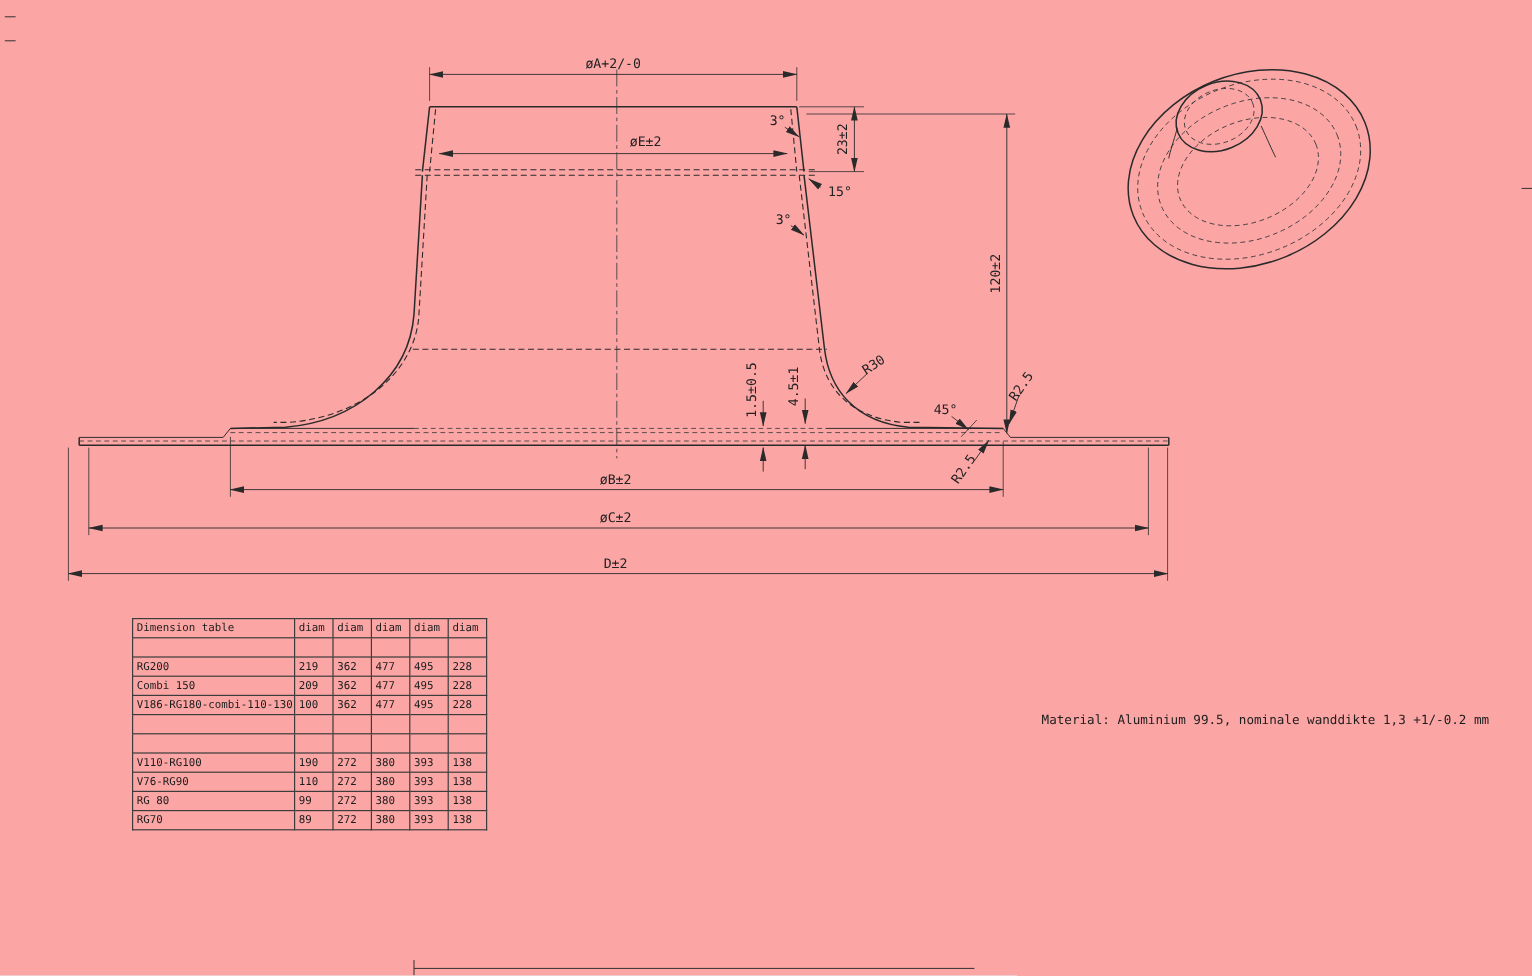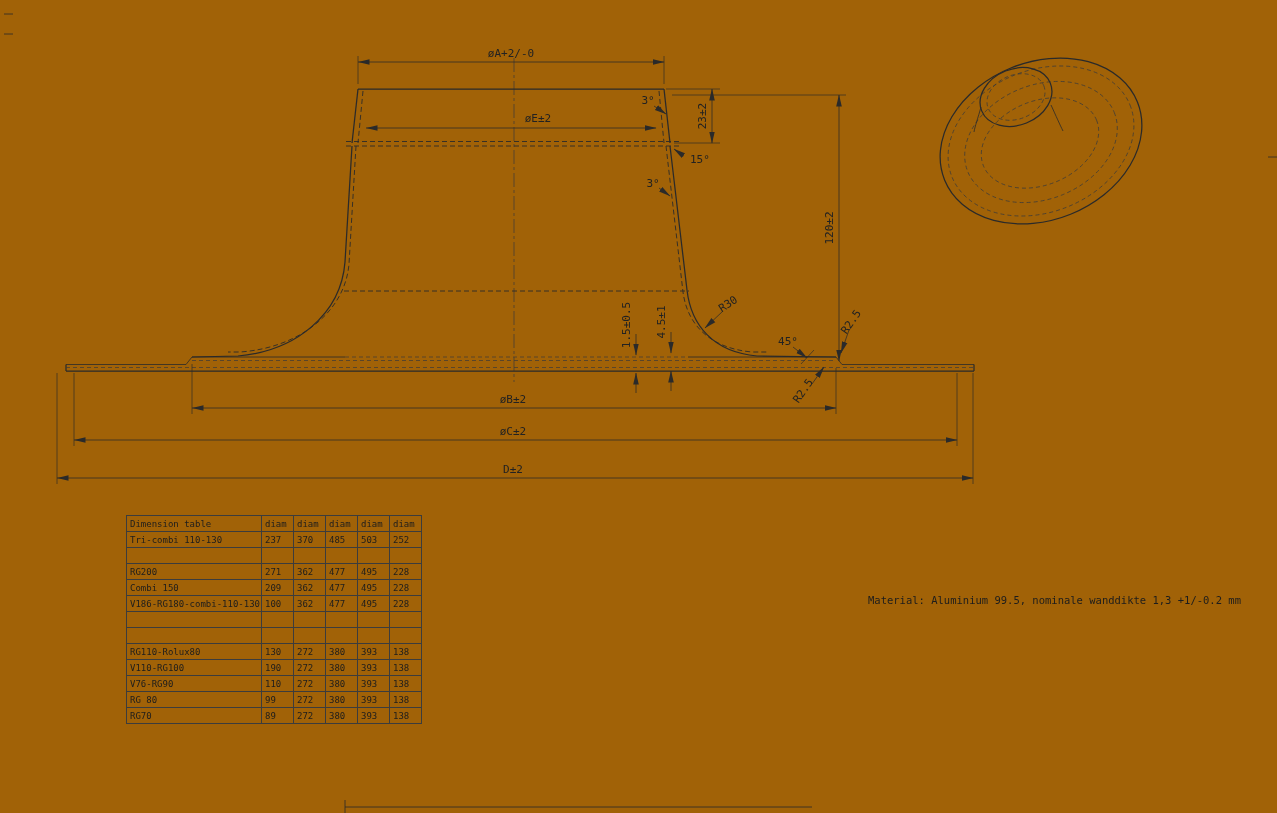--- a/index.html
+++ b/index.html
@@ -1,34 +1,34 @@
 <!DOCTYPE html>
 <html><head>
 <meta charset="utf-8">
 <style>
   html,body { margin:0; padding:0; background:#e8e8e8; }
   .page {
-    position:relative; width:1277px; height:813px; background:#a16207;
+    position:relative; width:1277px; height:813px; background:#fca5a5;
     overflow:hidden; font-family:"DejaVu Sans Mono", monospace; color:#222;
   }
   svg { position:absolute; left:0; top:0; }
 
   .edge  { stroke:#2a2a2a; stroke-width:1.25; fill:none; }
   .thin  { stroke:#2a2a2a; stroke-width:0.8;  fill:none; }
   .dash  { stroke:#2a2a2a; stroke-width:0.9; fill:none; stroke-dasharray:5 3; }
   .dashf { stroke:#3a3a3a; stroke-width:0.7; fill:none; stroke-dasharray:4 3; }
   .center{ stroke:#3a3a3a; stroke-width:0.7; fill:none; stroke-dasharray:14 3 3 3; }
   .dim   { stroke:#2a2a2a; stroke-width:0.75; fill:none; }
   .ext   { stroke:#2a2a2a; stroke-width:0.65; fill:none; }
   .dimtext { font-family:"DejaVu Sans Mono", monospace; font-size:11px; fill:#222; }
 
   .dim-table {
     position:absolute; left:110px; top:515px;
     border-collapse:collapse; table-layout:fixed;
-    font-family:"DejaVu Sans Mono", monospace; font-size:9px; color:#1d1d1d;margin-left:16px;
+    font-family:"DejaVu Sans Mono", monospace; font-size:9px; color:#1d1d1d;
   }
   .dim-table th, .dim-table td {
     border:1px solid #3c3c3c; font-weight:normal; text-align:left;
     padding:1px 3px; height:13px; white-space:nowrap; overflow:hidden;
   }
   .type-col { width:128px; max-width:128px; }
   .num-col  { width:25px; }
 
   .material-note {
     position:absolute; left:868px; top:594px; width:308px;
@@ -205,38 +205,30 @@
         <th class="type-col">Dimension table</th>
         <th class="num-col">diam</th>
         <th class="num-col">diam</th>
         <th class="num-col">diam</th>
         <th class="num-col">diam</th>
         <th class="num-col">diam</th>
       </tr>
     </thead>
     <tbody>
         <tr>
-      <td class="type-col">Tri-combi 110-130</td>
-      <td class="num-col">237</td>
-      <td class="num-col">370</td>
-      <td class="num-col">485</td>
-      <td class="num-col">503</td>
-      <td class="num-col">252</td>
-    </tr>
-        <tr>
       <td class="type-col"></td>
       <td class="num-col"></td>
       <td class="num-col"></td>
       <td class="num-col"></td>
       <td class="num-col"></td>
       <td class="num-col"></td>
     </tr>
         <tr>
       <td class="type-col">RG200</td>
-      <td class="num-col">271</td>
+      <td class="num-col">219</td>
       <td class="num-col">362</td>
       <td class="num-col">477</td>
       <td class="num-col">495</td>
       <td class="num-col">228</td>
     </tr>
         <tr>
       <td class="type-col">Combi 150</td>
       <td class="num-col">209</td>
       <td class="num-col">362</td>
       <td class="num-col">477</td>
@@ -261,28 +253,20 @@
     </tr>
         <tr>
       <td class="type-col"></td>
       <td class="num-col"></td>
       <td class="num-col"></td>
       <td class="num-col"></td>
       <td class="num-col"></td>
       <td class="num-col"></td>
     </tr>
         <tr>
-      <td class="type-col">RG110-Rolux80</td>
-      <td class="num-col">130</td>
-      <td class="num-col">272</td>
-      <td class="num-col">380</td>
-      <td class="num-col">393</td>
-      <td class="num-col">138</td>
-    </tr>
-        <tr>
       <td class="type-col">V110-RG100</td>
       <td class="num-col">190</td>
       <td class="num-col">272</td>
       <td class="num-col">380</td>
       <td class="num-col">393</td>
       <td class="num-col">138</td>
     </tr>
         <tr>
       <td class="type-col">V76-RG90</td>
       <td class="num-col">110</td>

